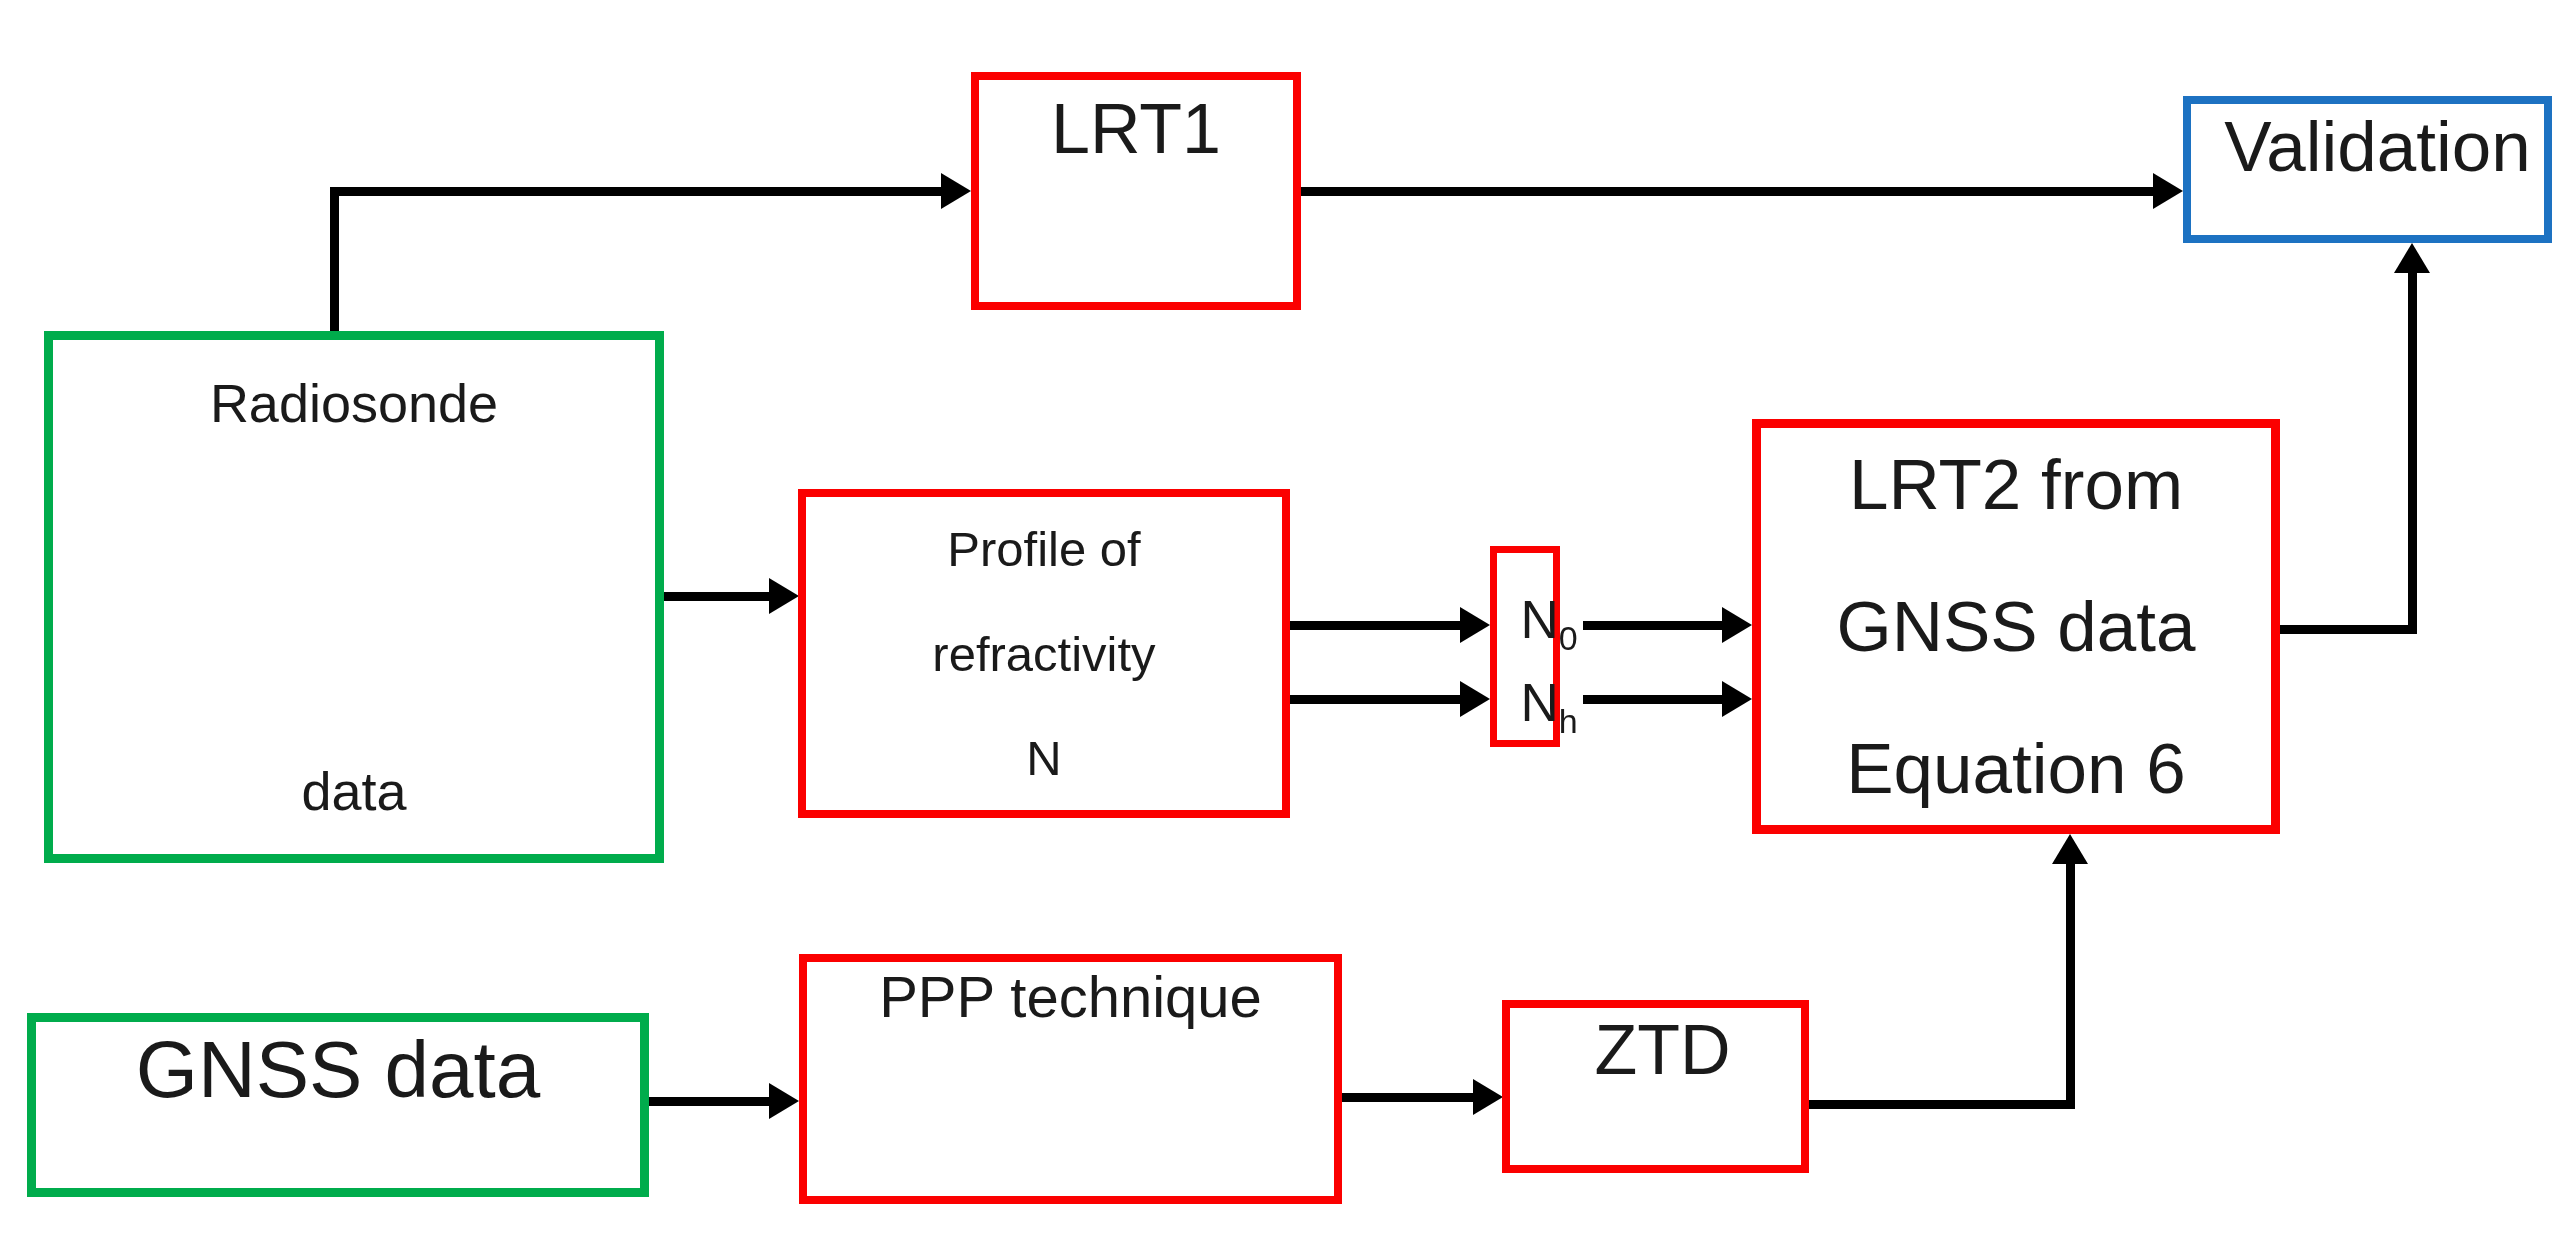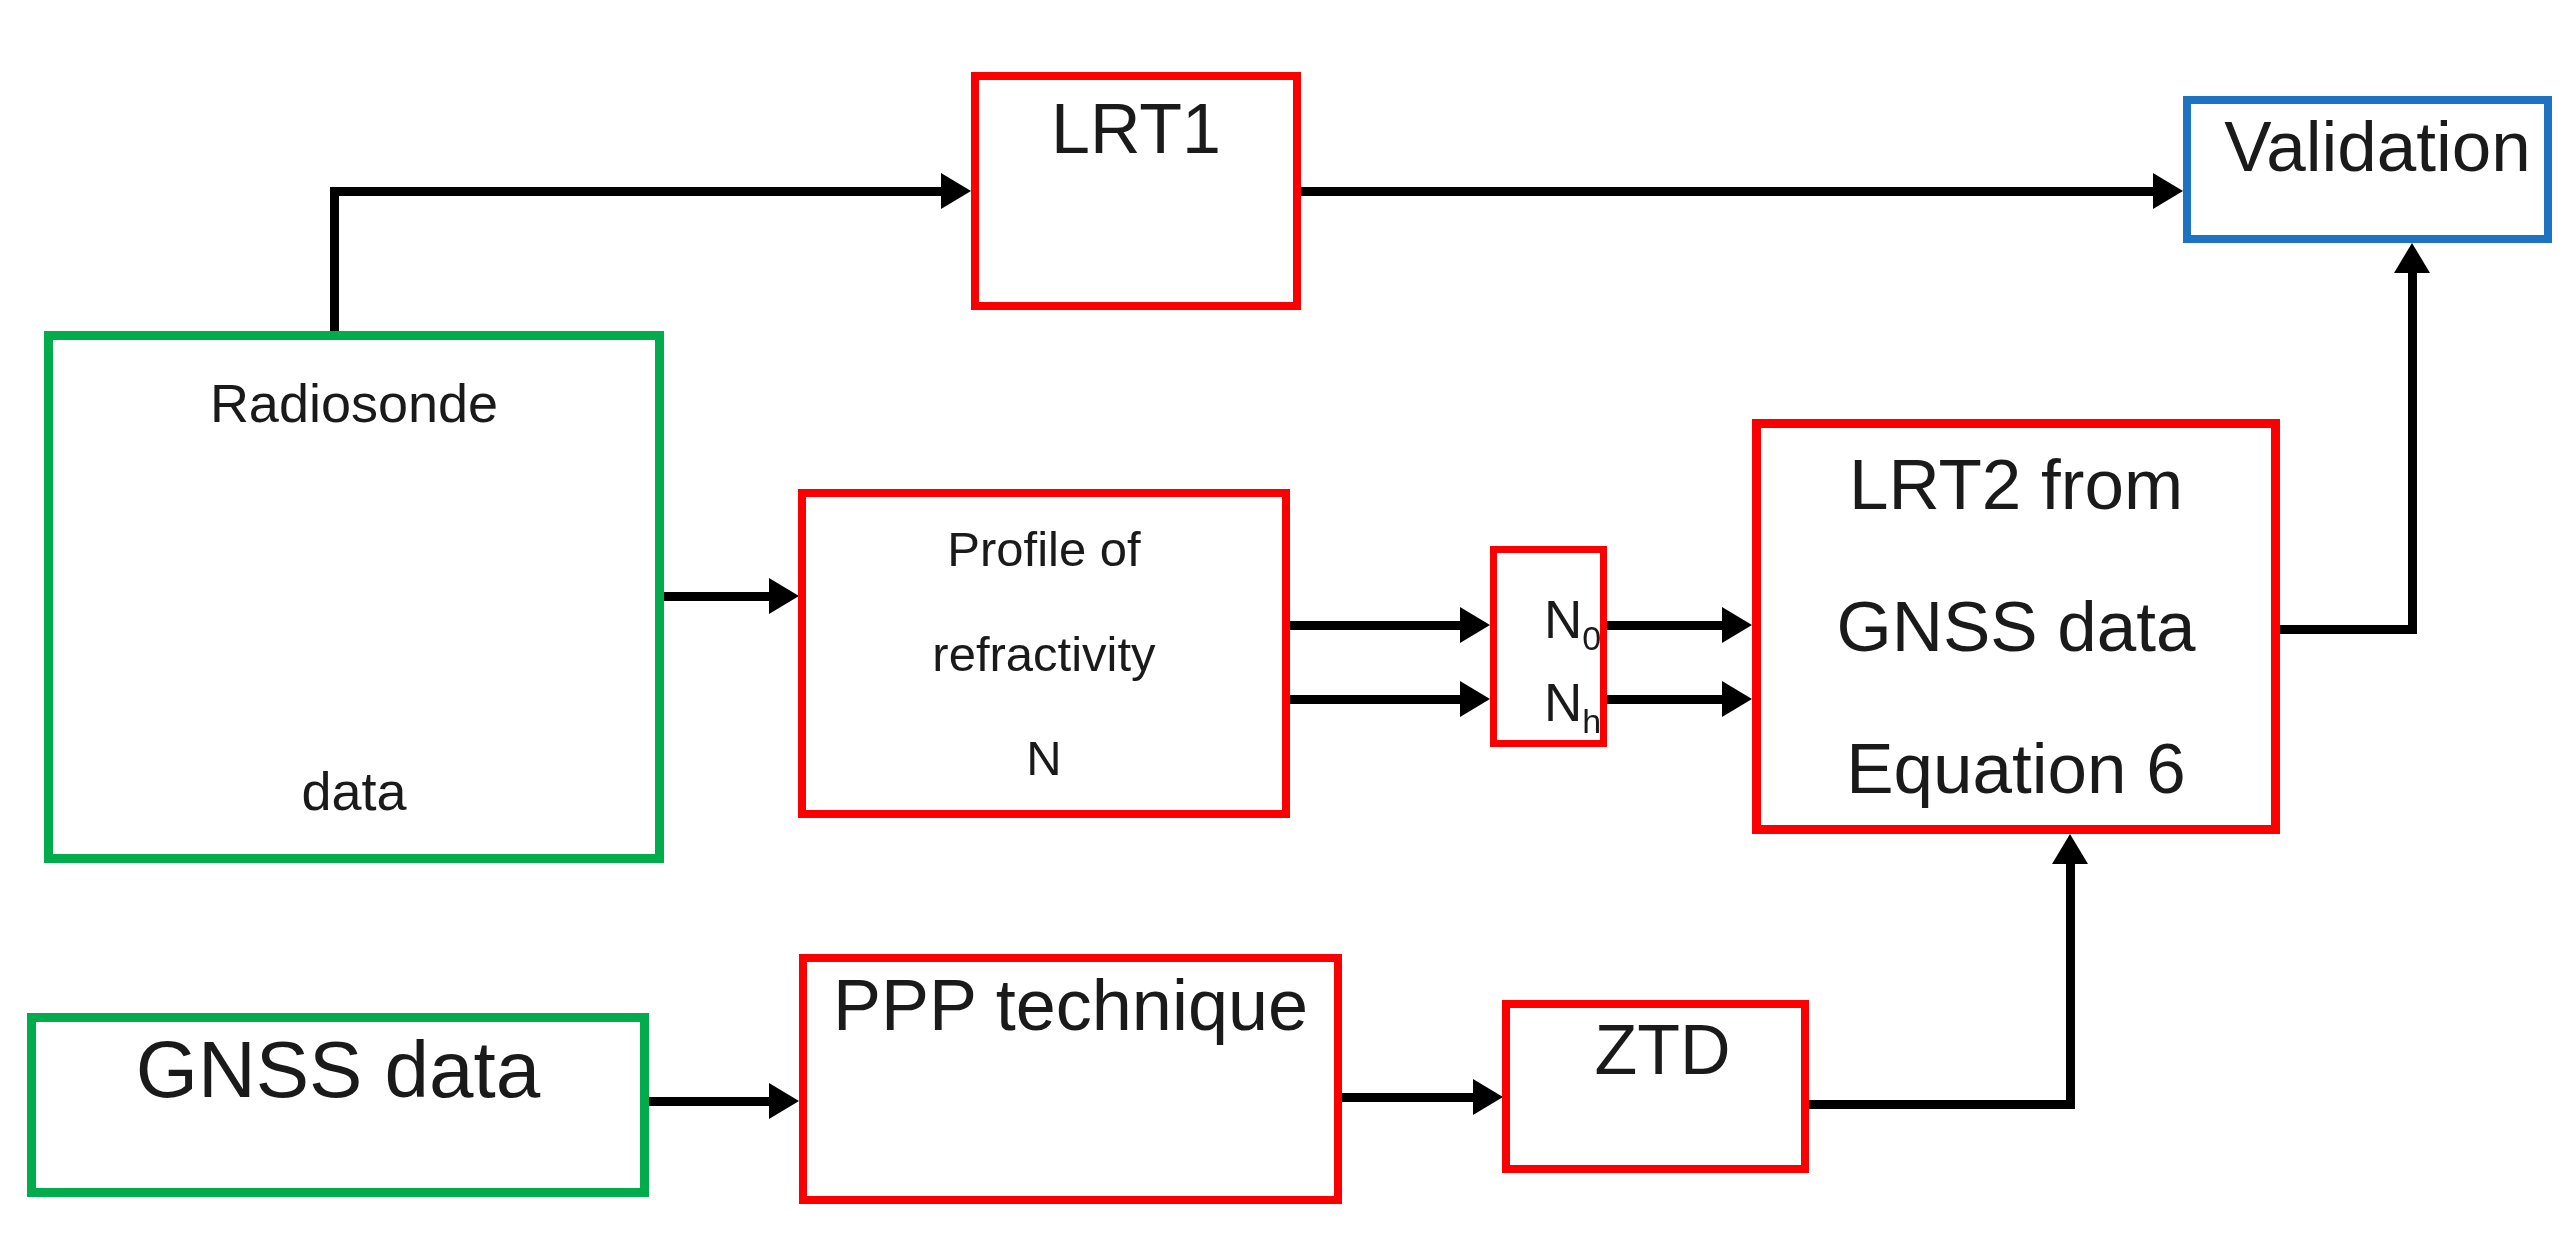--- a/index.html
+++ b/index.html
@@ -36,27 +36,27 @@
   .b-blue{border:8.1px solid var(--blue);padding-left:20px;}
 
   
   .n-radiosonde{left:44px;top:331px;width:620px;height:532px;font-size:54px;}
   .n-radiosonde .ln{line-height:126px;}
   .n-gnss{left:27px;top:1013px;width:622px;height:184px;font-size:80px;}
   .n-lrt{left:971px;top:72px;width:330px;height:238px;font-size:70px;}
   .n-lrt .ln{line-height:98px;}
   .n-profile{left:798px;top:489px;width:492px;height:329px;font-size:49px;}
   .n-profile .ln{line-height:104px;}
-  .n-nvalues{left:1490px;top:546px;width:117px;height:201px;border-width:7.4px;
+  .n-nvalues{left:1490px;top:546px;width:70px;height:201px;border-width:7.4px;
              font-size:53px;padding-top:30px;padding-left:48px;}
   .n-nvalues .nrow{line-height:74px;}
   .n-nvalues sub{font-size:34px;line-height:0;}
   .n-lrt2gnss{left:1752px;top:419px;width:528px;height:415px;border-width:9px;font-size:71px;}
   .n-lrt2gnss .ln{line-height:113px;}
-  .n-ppp{left:799px;top:954px;width:543px;height:250px;font-size:72px;}
+  .n-ppp{left:799px;top:954px;width:543px;height:250px;font-size:58px;}
   .n-ztd{left:1502px;top:1000px;width:307px;height:173px;font-size:70px;padding-left:14px;}
   .n-validation{left:2183px;top:96px;width:369px;height:147px;font-size:71px;}
 
   
   .wmo{
     position:absolute;left:561px;top:7.4px;
     font-size:50px;line-height:73px;font-weight:600;
     color:#3f3f3f;white-space:nowrap;
   }
 

